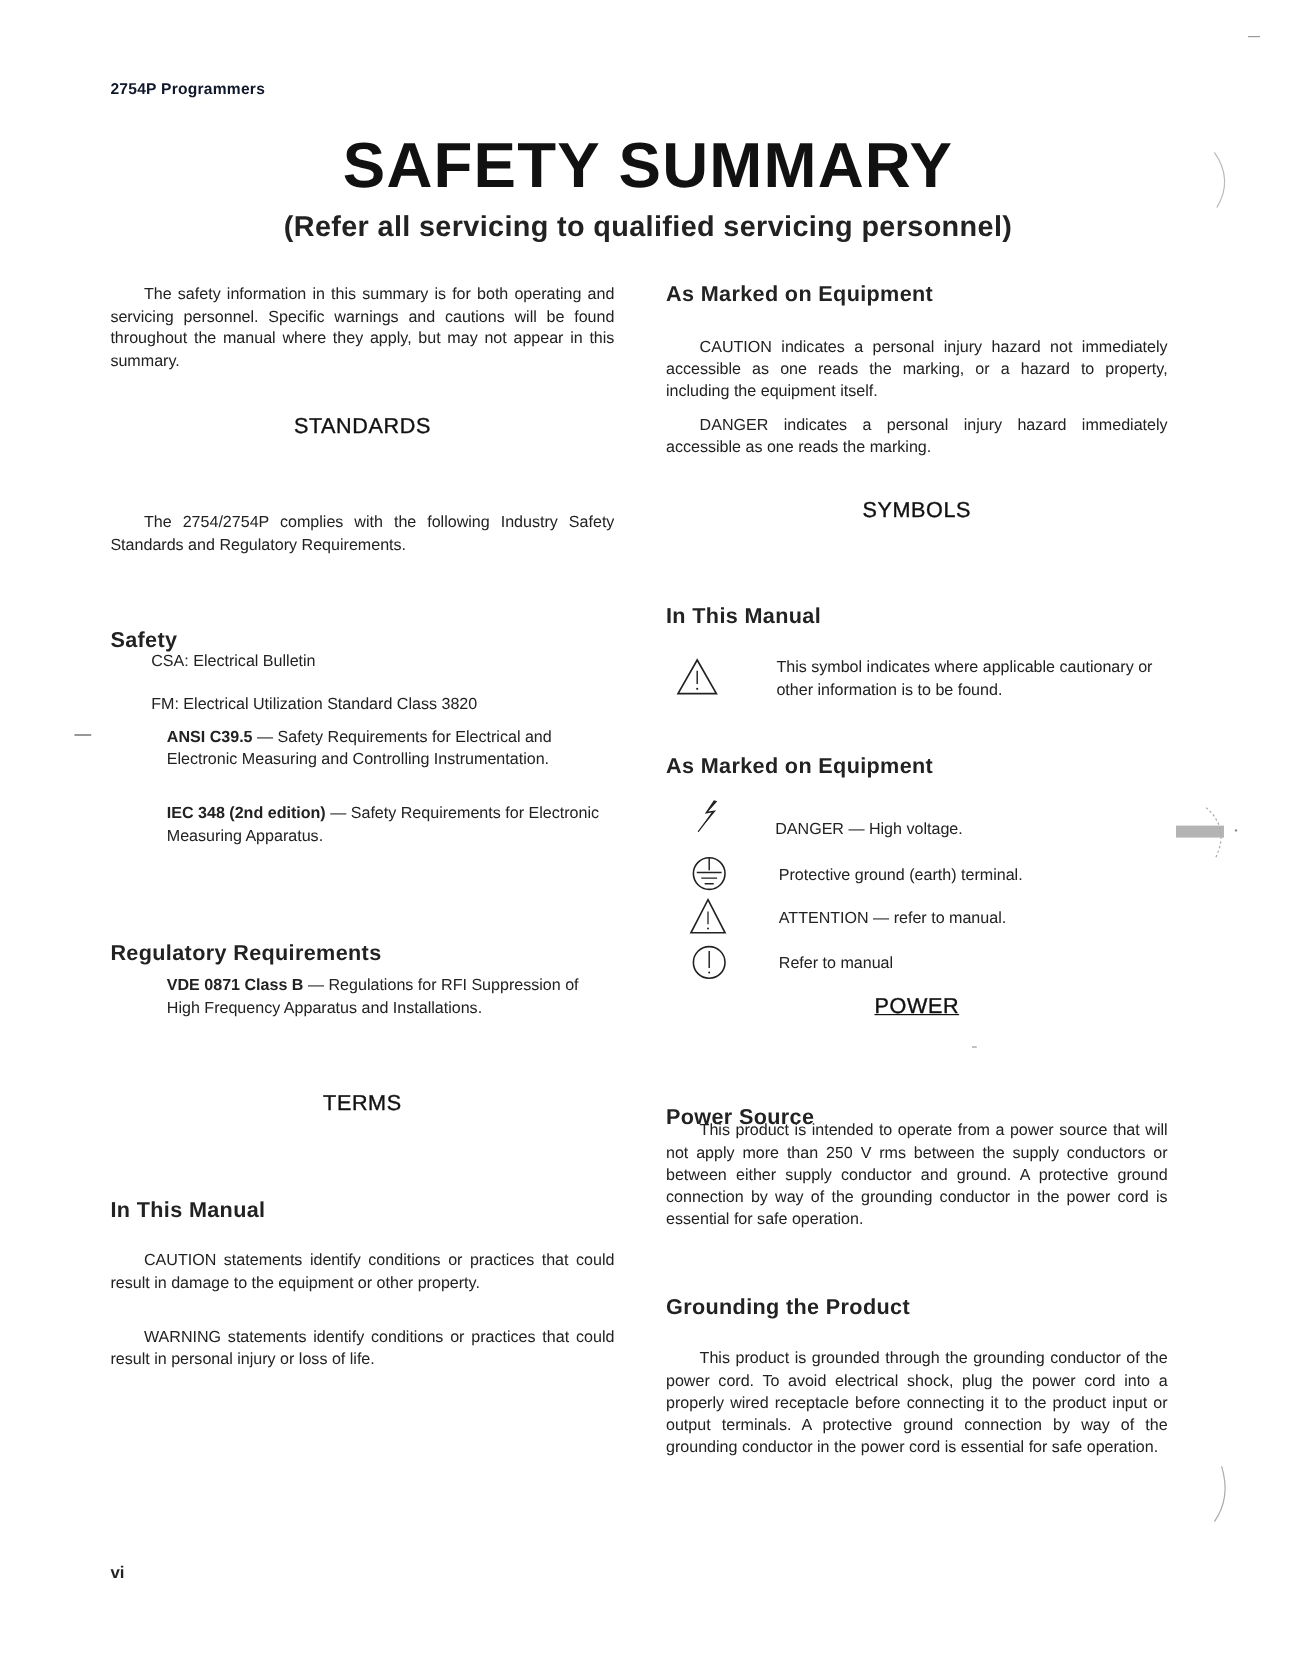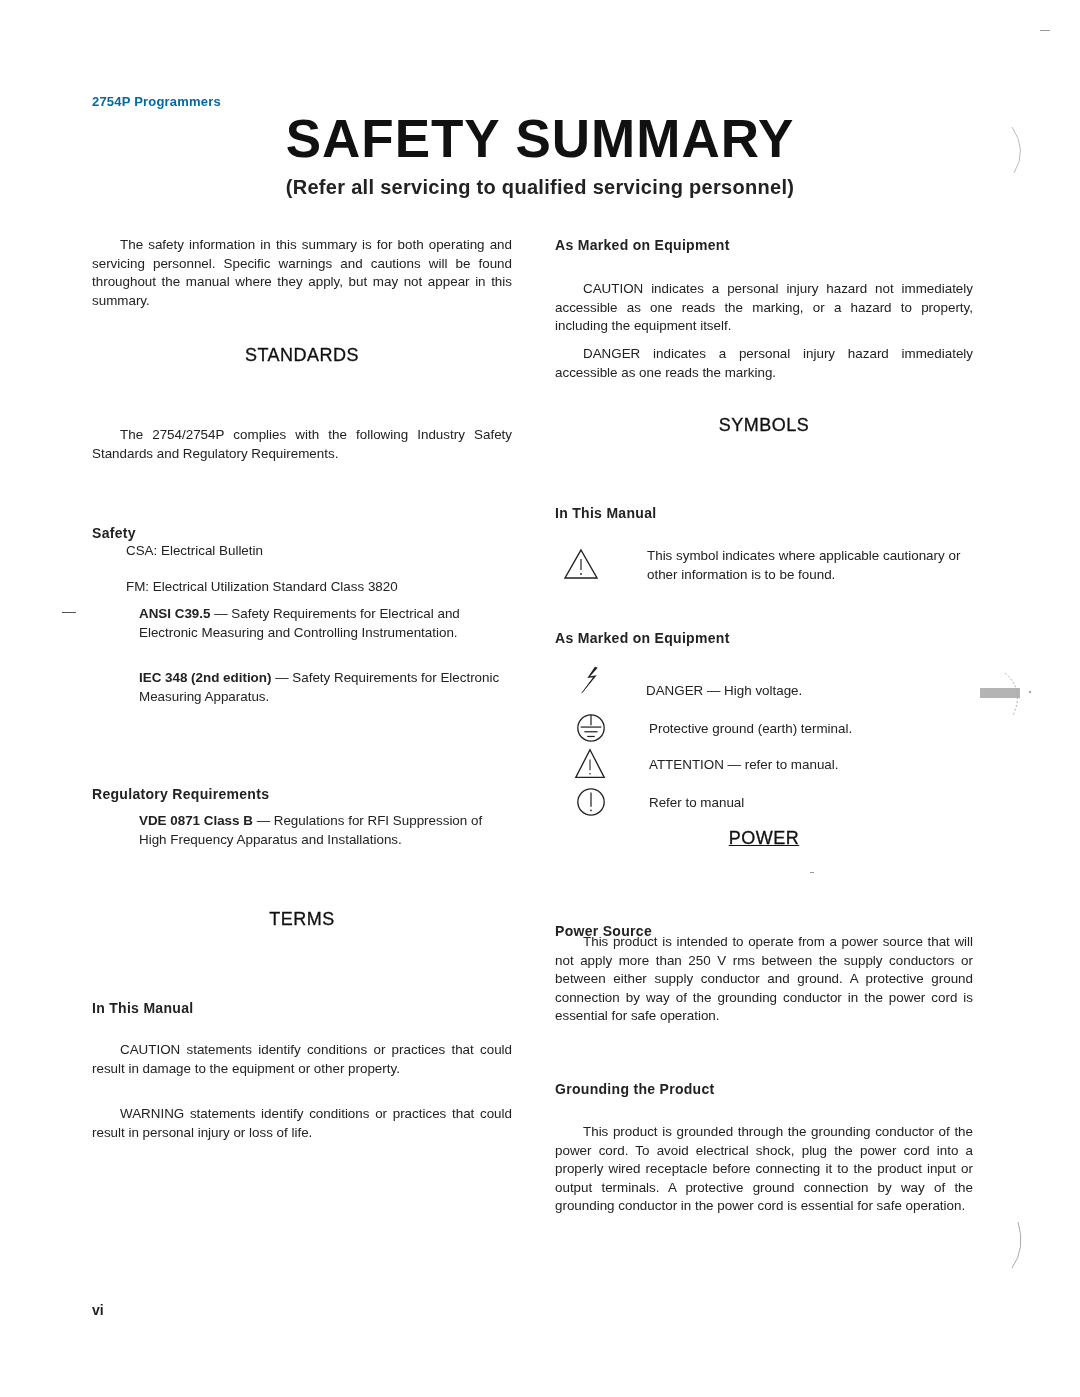--- a/index.html
+++ b/index.html
@@ -14,35 +14,34 @@
       overflow: hidden;
       font-family: "Liberation Sans", "DejaVu Sans", sans-serif;
       color: #1a1a1a;
     }
     .abs { position: absolute; }
     .running-head {
       left: 92px; top: 66px;
       font-size: 13px;
       font-weight: bold;
       letter-spacing: 0.2px;
-      color: #0369a1;
-      margin-top: 28px;
+      color: #0f172a;
     }
     .title {
       left: 0; width: 1080px; top: 108px;
       text-align: center;
       font-size: 53px;
       font-weight: bold;
       letter-spacing: 1px;
       color: #111;
     }
     .subtitle {
       left: 0; width: 1080px; top: 176px;
       text-align: center;
-      font-size: 20px;
+      font-size: 24px;
       font-weight: bold;
       color: #222;
       letter-spacing: 0.3px;
     }
     .col {
       position: absolute;
       font-size: 13.4px;
       line-height: 18.6px;
       color: #222;
     }
@@ -56,21 +55,21 @@
     .sec-heading {
       text-align: center;
       font-size: 18px;
       font-weight: normal;
       letter-spacing: 0.5px;
       line-height: 19px;
       color: #111;
       -webkit-text-stroke: 0.3px #111;
     }
     .sub-heading {
-      font-size: 14px;
+      font-size: 18px;
       font-weight: bold;
       letter-spacing: 0.3px;
       color: #222;
     }
     .std-item {
       margin: 0;
     }
     .std-item b { font-weight: bold; }
     .symbol-row {
       position: absolute;

